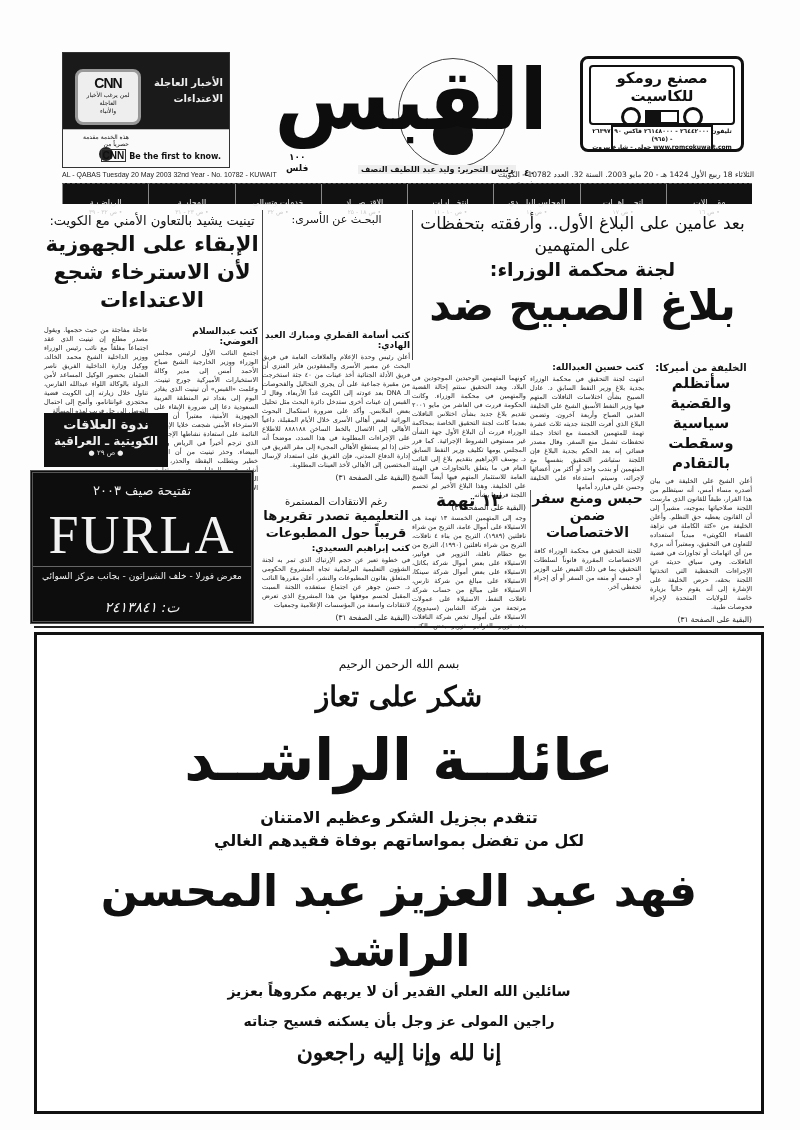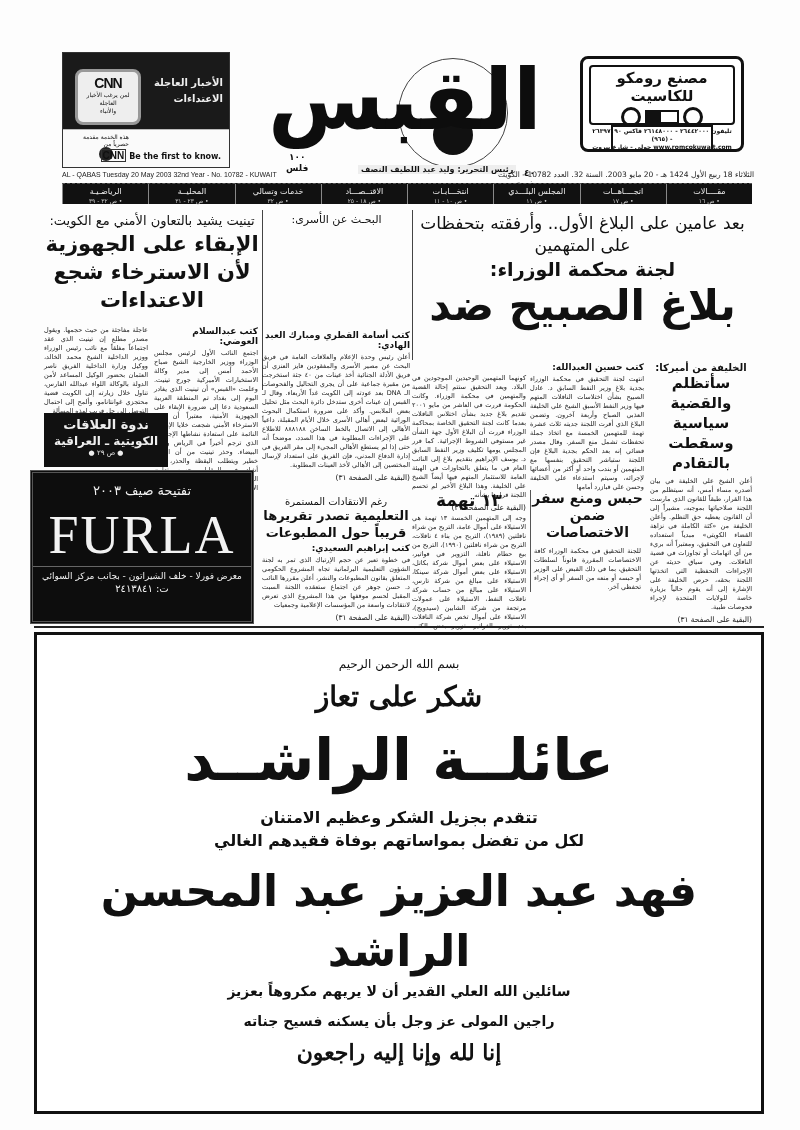--- a/index.html
+++ b/index.html
@@ -13,42 +13,42 @@
   .cnn-ad .tv .logo { font-family: "Liberation Sans", sans-serif; font-size: 14px; font-weight: bold; letter-spacing: -1px; margin-top: 3px; color:#111; }
   .cnn-ad .tv .small { font-size: 6px; line-height: 8px; direction: rtl; }
   .cnn-ad .headline { position: absolute; right: 6px; top: 22px; width: 80px; color: #eee; font-size: 10px; line-height: 16px; text-align: right; direction: rtl; font-weight: bold; }
   .cnn-ad .bottom { position: absolute; left: 0; right: 0; bottom: 0; height: 38px; background: #fafafa; border-top: 1px solid #bbb; }
   .cnn-ad .bottom .note { font-size: 6px; direction: rtl; text-align: right; padding: 3px 100px 0 6px; }
   .cnn-ad .bottom .bf { position: absolute; right: 8px; bottom: 6px; font-size: 8px; font-weight: bold; }
   .cnn-ad .bottom .bf .cnnsm { font-family: "Liberation Sans", sans-serif; font-size: 10px; border: 1px solid #333; padding: 0 1px; margin-right: 3px; }
   .cnn-ad .bottom .globe { position: absolute; left: 36px; bottom: 6px; width: 14px; height: 14px; border-radius: 50%; background: #222; }
 
   .logo-wrap { position: absolute; left: 186px; top: 0; width: 300px; height: 110px; }
-  .logo-text { position: absolute; left: 20px; top: -4px; width: 280px; text-align: left; font-family: "DejaVu Sans", sans-serif; font-weight: bold; font-size: 84px; line-height: 104px; direction: rtl; letter-spacing: -2px; color: #0d0d0d; }
+  .logo-text { position: absolute; left: 20px; top: -4px; width: 280px; text-align: right; font-family: "DejaVu Sans", sans-serif; font-weight: bold; font-size: 84px; line-height: 104px; direction: rtl; letter-spacing: -2px; color: #0d0d0d; }
   .sun { position: absolute; left: 150px; top: 6px; width: 110px; height: 110px; border-radius: 50%; border: 1px solid #444; }
   .sun .eye { position: absolute; left: 34px; top: 56px; width: 40px; height: 40px; border-radius: 50%; background: #111; }
   .price { position: absolute; left: 38px; top: 100px; text-align: center; font-size: 9px; line-height: 11px; font-weight: bold; }
   .pages { position: absolute; left: 268px; top: 116px; text-align: center; font-size: 9px; line-height: 11px; font-weight: bold; }
   .editor { position: absolute; left: 110px; top: 113px; font-size: 8px; font-weight: bold; direction: rtl; background: #eee; padding: 0 3px; }
 
   .cassette { position: absolute; right: 2px; top: 4px; width: 164px; height: 96px; border: 3px solid #111; border-radius: 8px; background: #fff; }
   .cassette .label { position: absolute; left: 6px; right: 6px; top: 6px; height: 60px; border: 2px solid #111; border-radius: 4px; }
   .cassette .name { text-align: center; font-weight: bold; font-size: 15px; direction: rtl; margin-top: 2px; }
   .cassette .reels { display: flex; justify-content: center; align-items: center; gap: 4px; margin-top: 2px; }
   .cassette .reel { width: 20px; height: 20px; border-radius: 50%; border: 3px solid #111; }
   .cassette .win { width: 34px; height: 14px; border: 2px solid #111; background: linear-gradient(90deg,#111 45%, #fff 45%); }
   .cassette .phone { font-size: 6px; text-align: center; direction: rtl; font-weight: bold; line-height: 8px; }
   .cassette .bottomtab { position: absolute; left: 28px; right: 28px; bottom: 0; height: 24px; border: 2px solid #111; border-bottom: none; }
 
   .dateline-en { position: absolute; left: 62px; top: 171px; font-size: 7px; font-family: "Liberation Sans", sans-serif; color: #222; }
   .dateline-ar { position: absolute; right: 46px; top: 170px; font-size: 7.5px; direction: rtl; color: #222; }
 
   
   .index-bar { position: absolute; left: 62px; top: 183px; width: 690px; height: 21px; display: flex; flex-direction: row-reverse; background: #111; border-top: 1px dashed #555; }
-  .index-bar .cell { flex: 1; border-left: 1px solid #888; color: #eee; text-align: center; padding-top: 3px; }
+  .index-bar .cell { flex: 1; border-left: 1px solid #888; color: #eee; text-align: center; padding-top: 14px; }
   .index-bar .cell .t { font-size: 8px; line-height: 10px; direction: rtl; letter-spacing: 1px; }
   .index-bar .cell .p { font-size: 6px; line-height: 8px; direction: rtl; color: #ccc; }
 
   
   .lead { position: absolute; left: 412px; top: 210px; width: 340px; height: 150px; border-left: 1px solid #444; direction: rtl; text-align: center; }
   .lead .over { font-size: 17px; line-height: 22px; margin-top: 2px; }
   .lead .kicker { font-size: 19px; font-weight: bold; line-height: 26px; }
   .lead .main { font-size: 42px; font-weight: bold; line-height: 48px; letter-spacing: 1px; }
 
   .col-head { direction: rtl; text-align: center; }
@@ -82,21 +82,21 @@
   .story-c-col2 { position: absolute; left: 44px; top: 326px; width: 104px; }
   .nadwa { position: absolute; left: 44px; top: 413px; width: 124px; height: 54px; background: #111; color: #eee; text-align: center; direction: rtl; }
   .nadwa .t1 { font-size: 13px; font-weight: bold; line-height: 17px; margin-top: 3px; }
   .nadwa .t2 { font-size: 12px; font-weight: bold; line-height: 16px; }
   .nadwa .p { font-size: 7px; }
 
   .furla { position: absolute; left: 30px; top: 470px; width: 224px; height: 154px; background: #0d0d0d; border: 3px double #555; color: #f2f2f2; text-align: center; }
   .furla .top { direction: rtl; font-size: 13px; margin-top: 10px; }
   .furla .brand { font-family: "Liberation Serif", serif; font-size: 54px; letter-spacing: 2px; line-height: 62px; margin-top: 6px; }
   .furla .addr { border-top: 1px solid #666; direction: rtl; font-size: 9px; padding-top: 4px; }
-  .furla .tel { direction: rtl; font-size: 10px; margin-top: 2px; }
+  .furla .tel { direction: rtl; font-size: 14px; margin-top: 18px; font-style: italic; }
 
   .rule { position: absolute; height: 0; border-top: 2px solid #222; }
 
   
   .condolence { position: absolute; left: 34px; top: 632px; width: 730px; height: 482px; border: 3px solid #111; text-align: center; direction: rtl; background: #fff; }
   .condolence .basmala { font-family: "DejaVu Serif", serif; font-size: 12px; margin-top: 22px; letter-spacing: 2px; }
   .condolence .thanks { font-family: "DejaVu Serif", serif; font-size: 28px; font-weight: bold; margin-top: 8px; line-height: 36px; }
   .condolence .family { font-size: 58px; font-weight: bold; line-height: 70px; letter-spacing: 6px; margin-top: 10px; }
   .condolence .l1 { font-size: 16px; font-weight: bold; margin-top: 12px; line-height: 22px; }
   .condolence .l2 { font-size: 16px; font-weight: bold; line-height: 24px; }

